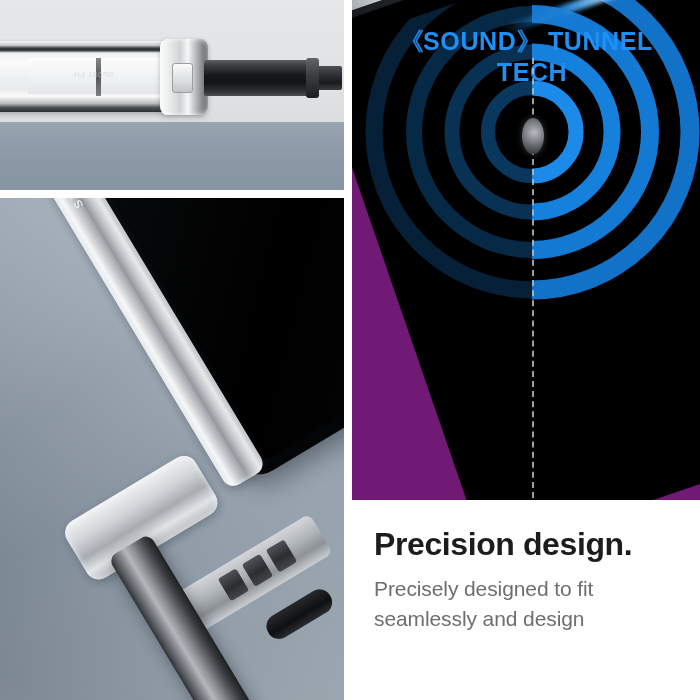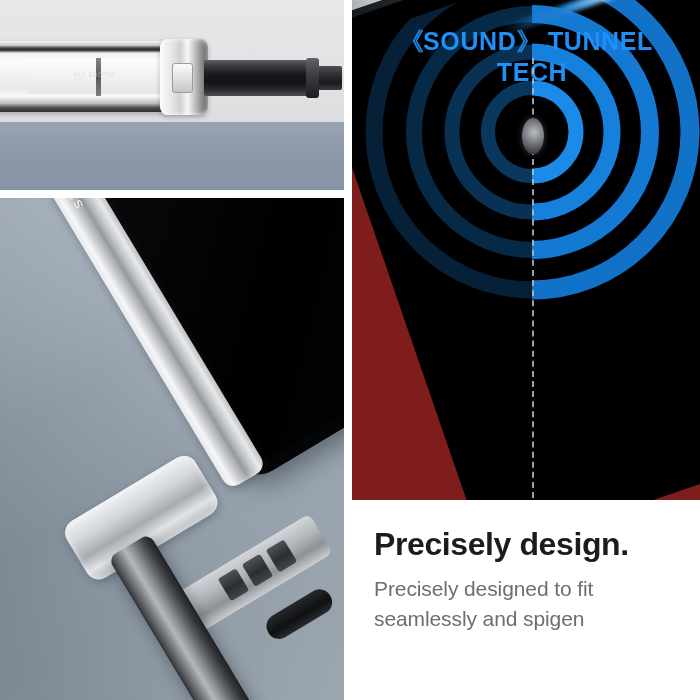--- a/index.html
+++ b/index.html
@@ -228,21 +228,21 @@
     border-radius: 9px 9px 10px 10px;
     box-shadow: 0 5px 16px rgba(28,36,46,.45);
   }
 
   
   .panel-sound {
     position: absolute;
     left: 352px; top: 0;
     width: 348px; height: 500px;
     overflow: hidden;
-    background: #7f1d1d;
+    background: #701a75;
   }
   .sound-header {
     position: absolute;
     left: 0; top: 0; width: 100%;
     text-align: center;
     padding-top: 26px;
     z-index: 6;
   }
   .sound-title {
     color: #1e90f8;
@@ -451,20 +451,20 @@
           <rect x="180" y="0" width="168" height="500"></rect>
         </clipPath>
       </defs>
     </svg>
 
     <div class="speaker-port" style="left:170px; top:118px;"></div>
     <div class="dash-line" style="left:180px; top:58px; height:440px;"></div>
   </div>
 
   <div class="panel-copy">
-    <div class="copy-headline">Precisely design.</div>
+    <div class="copy-headline">Precision design.</div>
     <div class="copy-body">
       <div>Precisely designed to fit</div>
-      <div>seamlessly and spigen</div>
+      <div>seamlessly and design</div>
     </div>
   </div>
 
 </div>
 
 </body></html>

